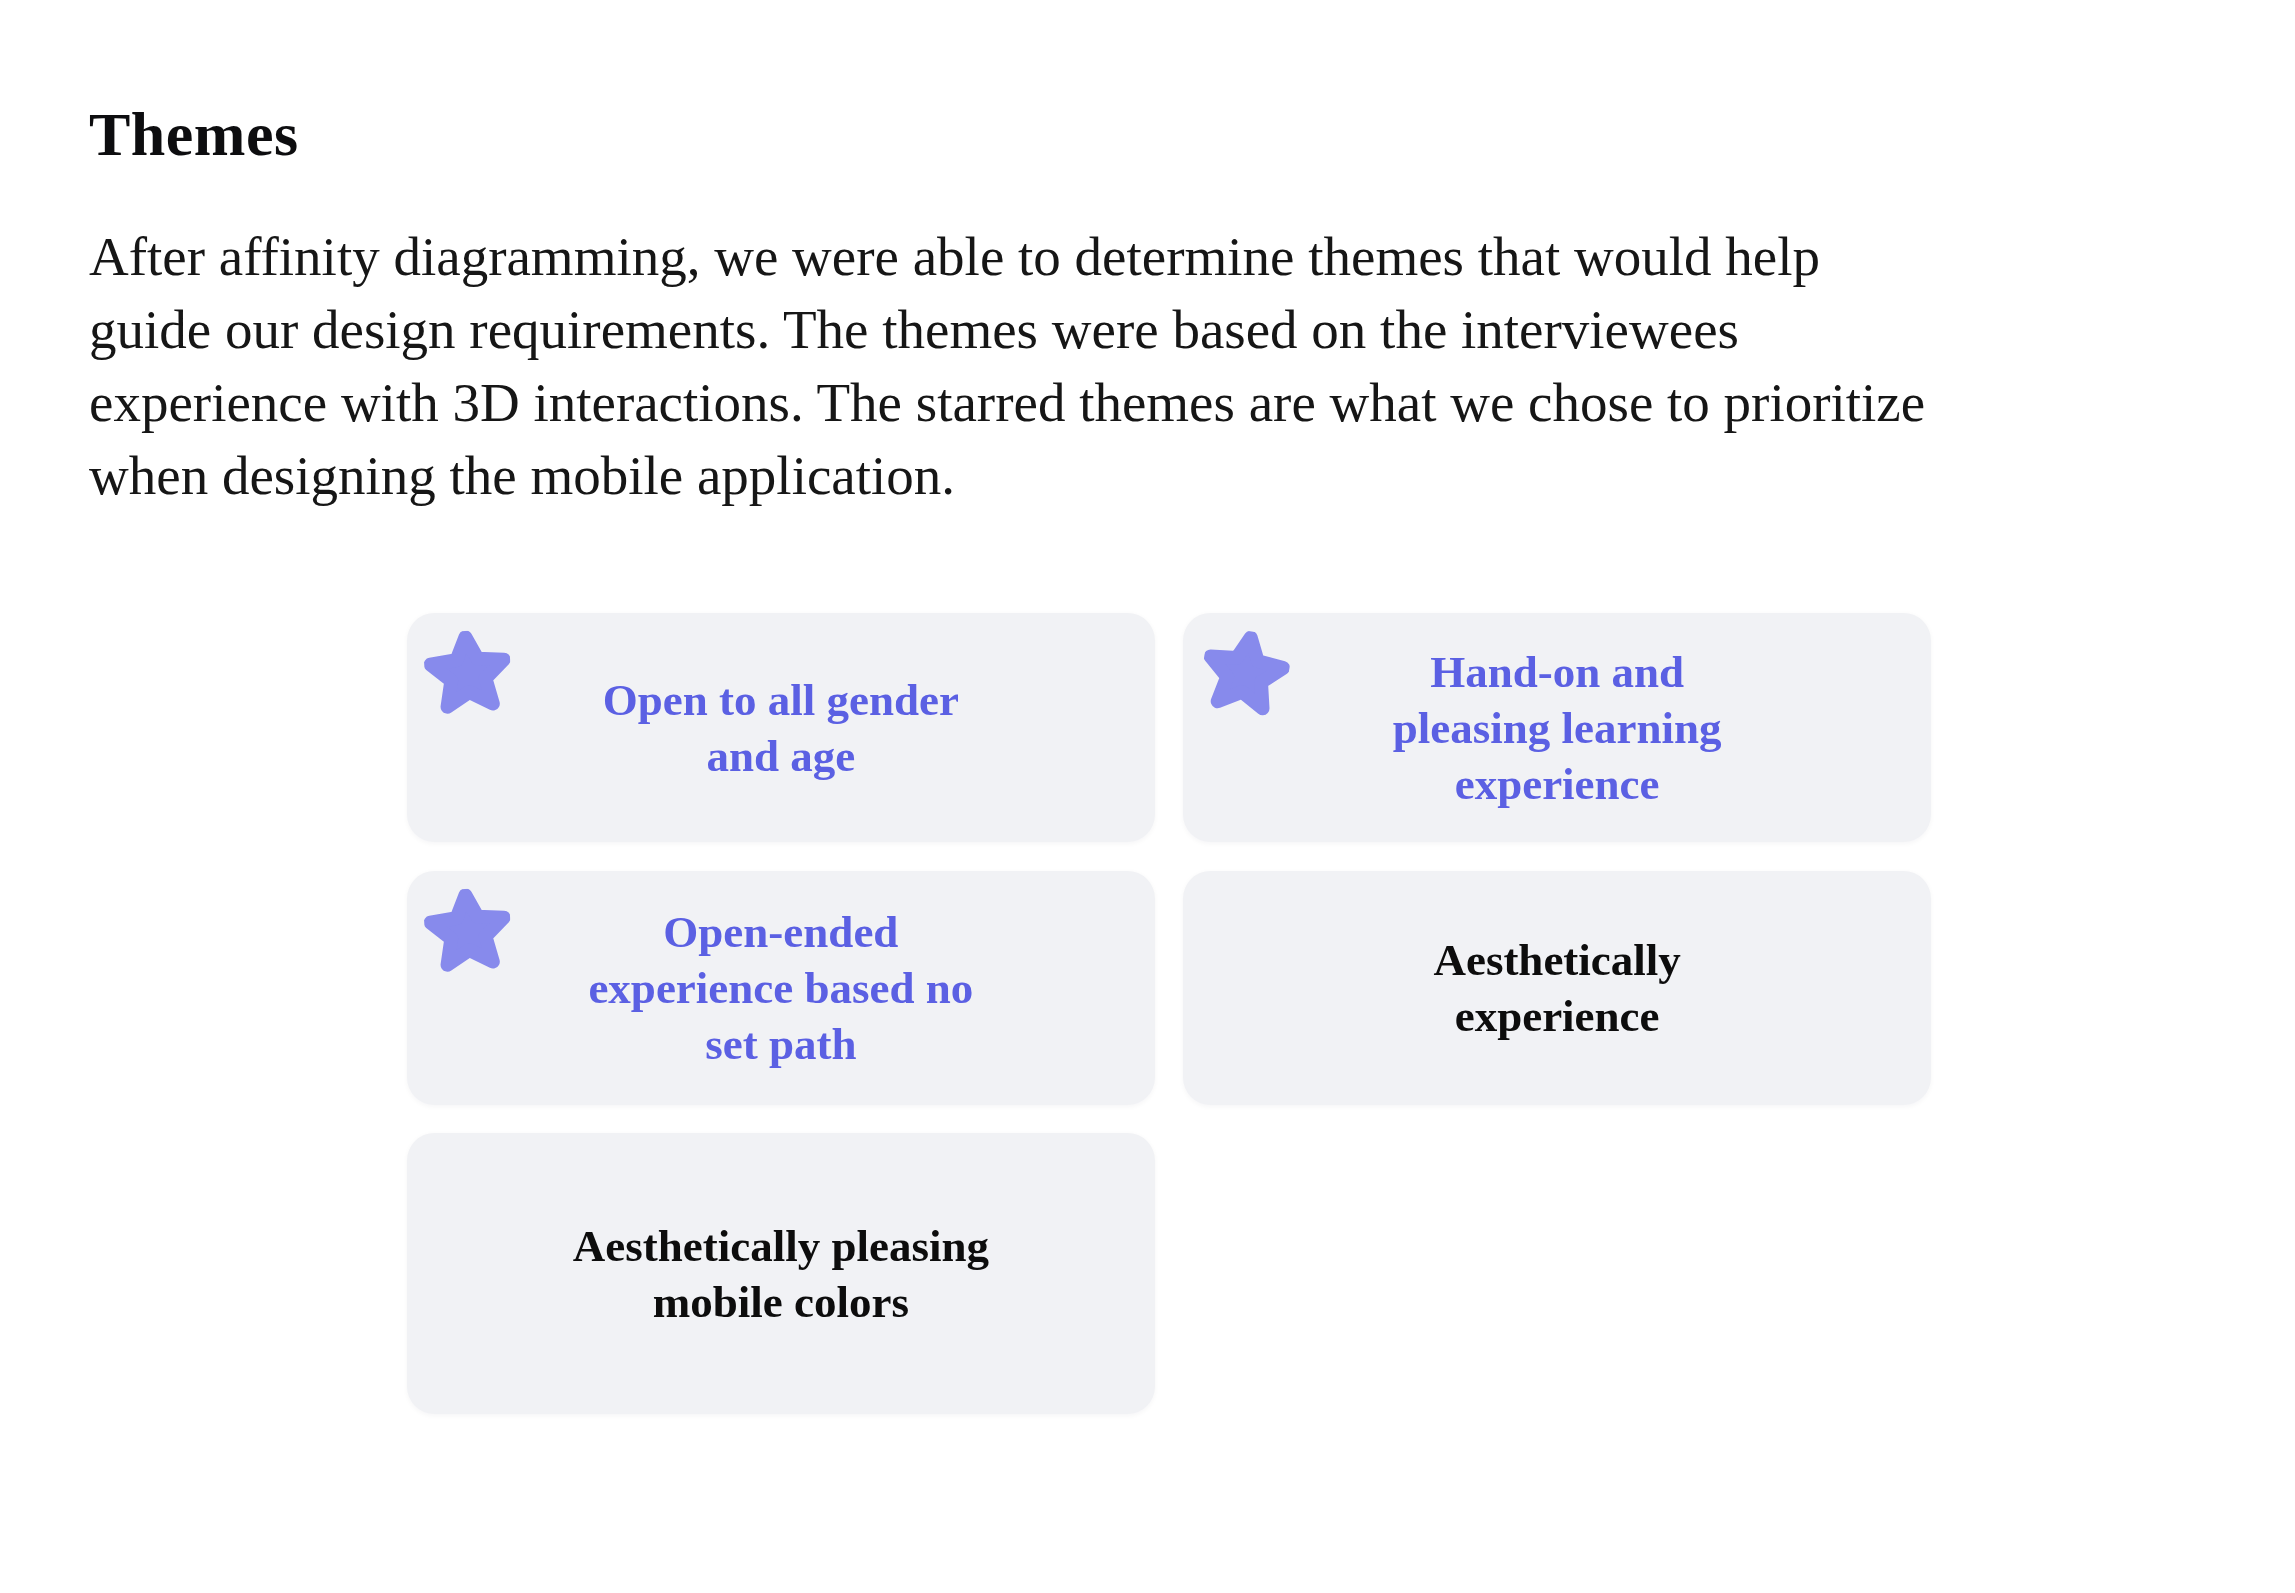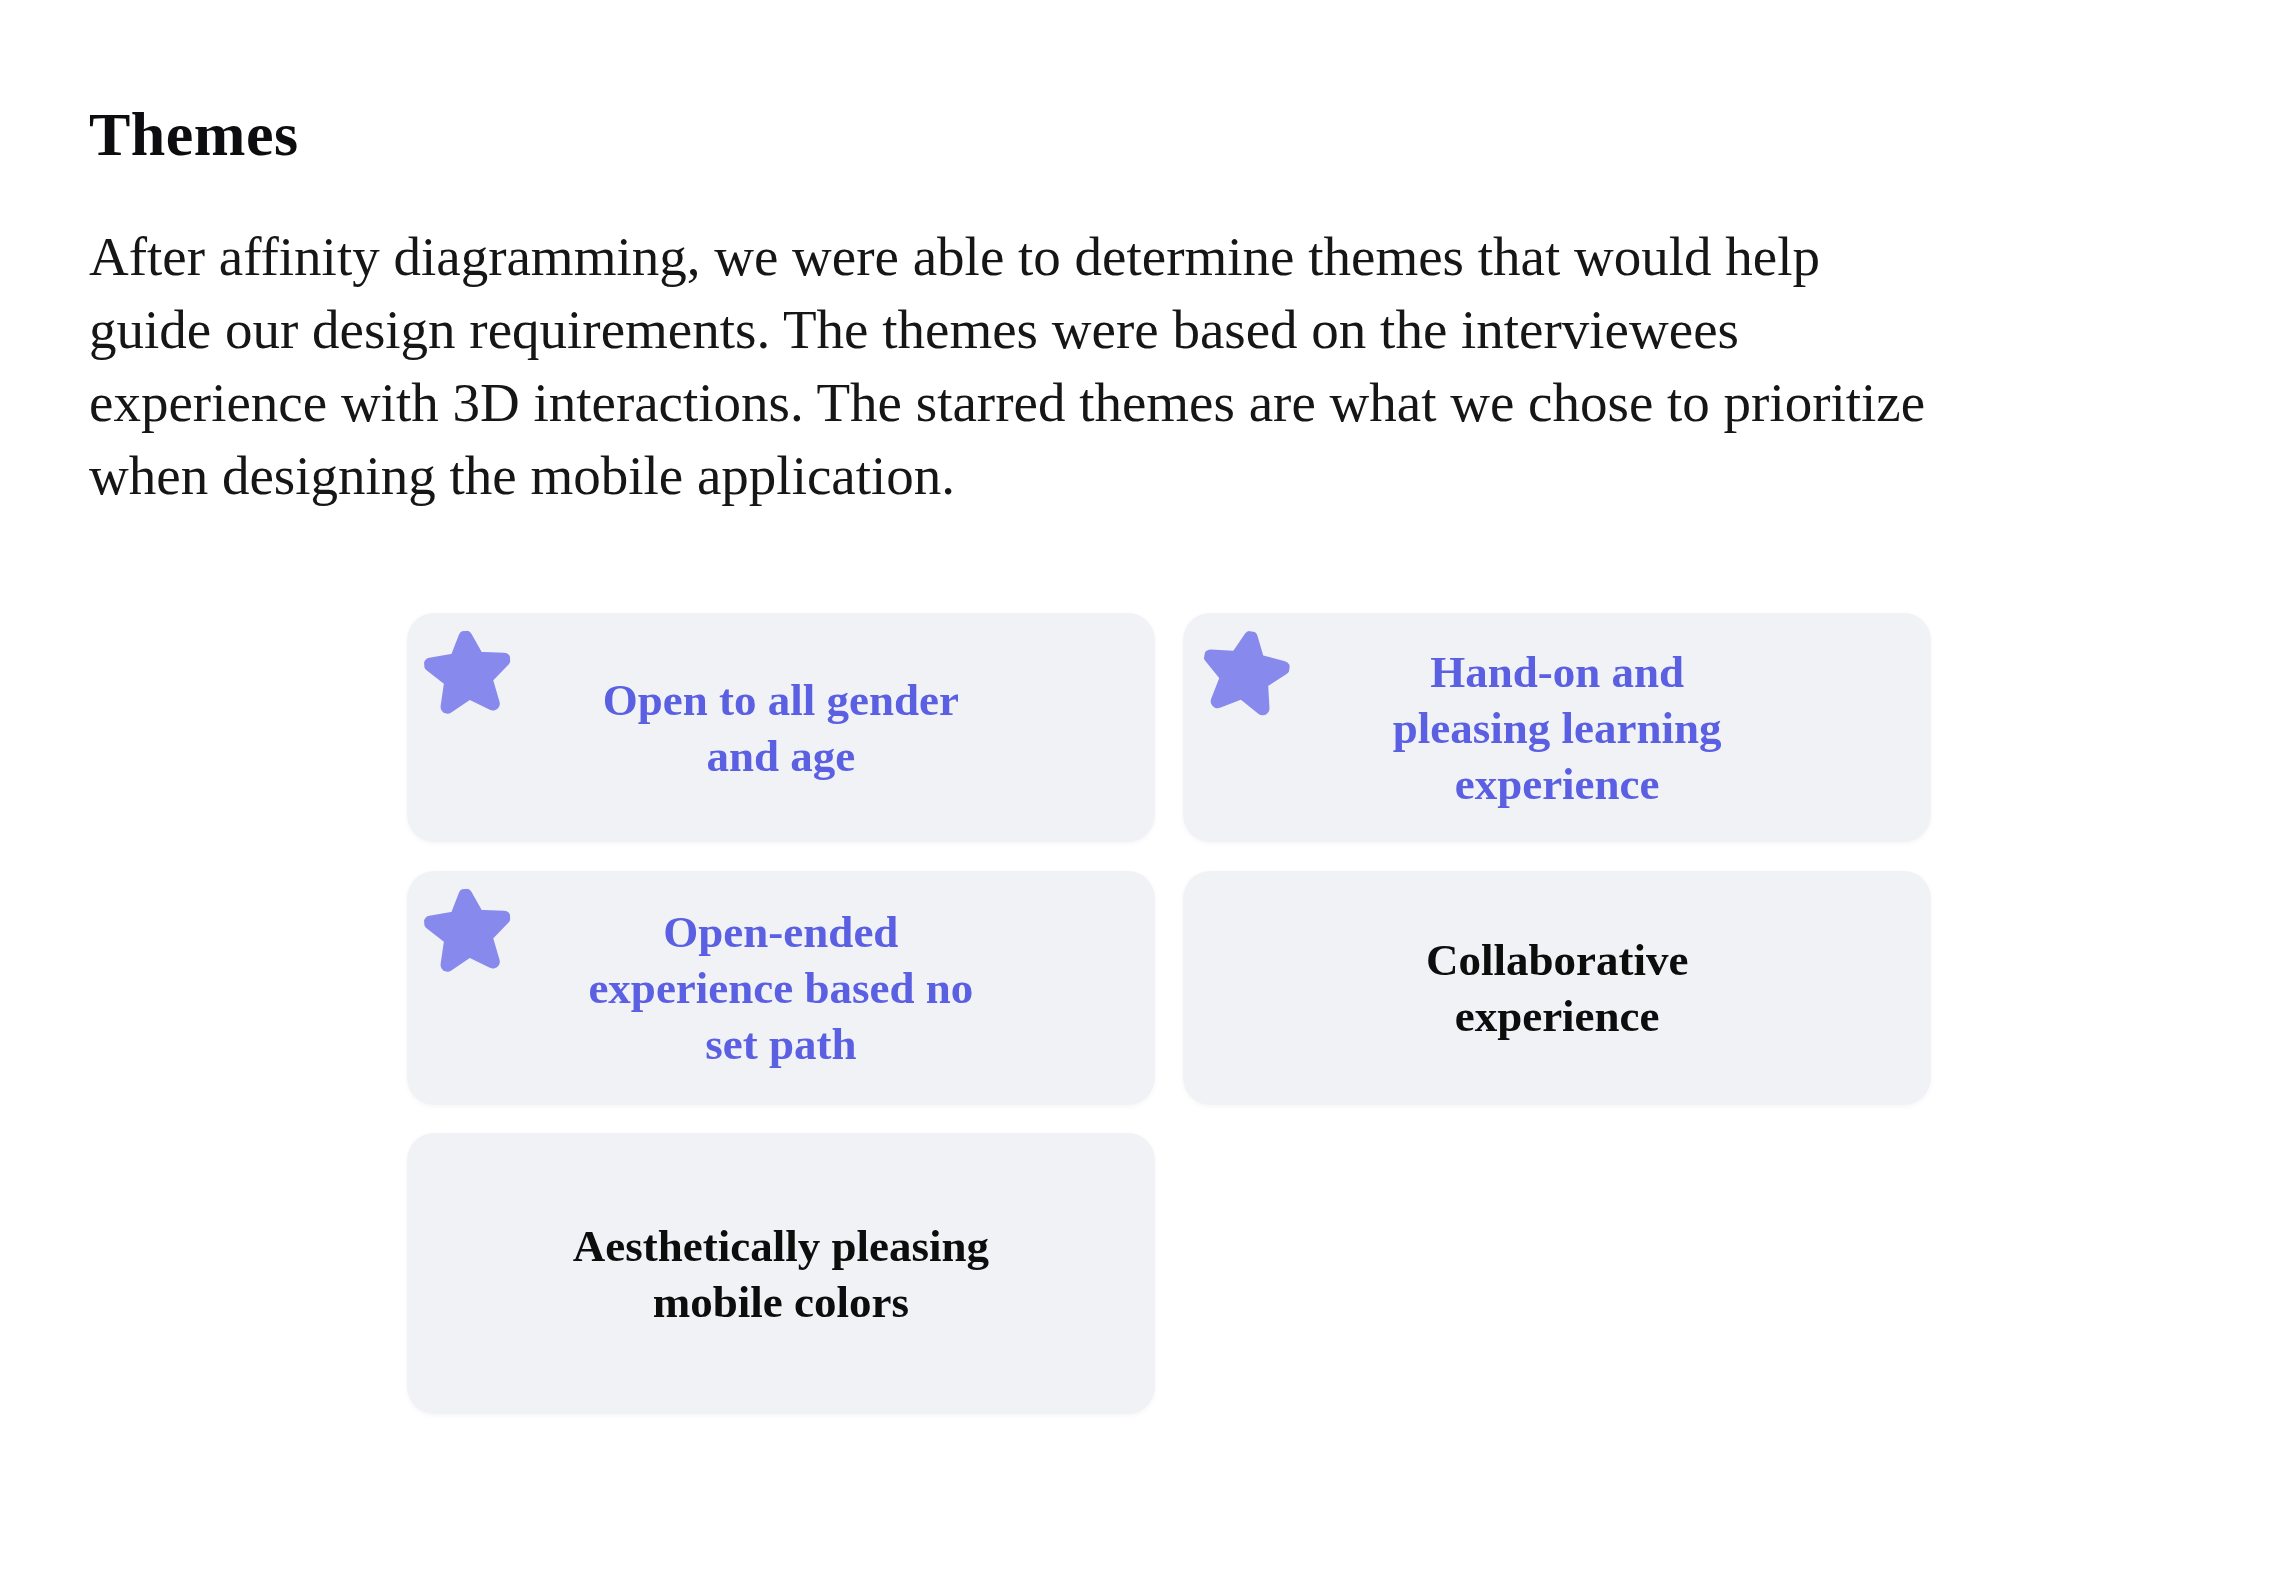--- a/index.html
+++ b/index.html
@@ -91,21 +91,21 @@
         <svg viewBox="0 0 100 100" aria-hidden="true">
           <polygon points="50,7 62.3,33 92.8,36.1 70,56.5 76.5,86.4 50,71 23.5,86.4 30,56.5 7.2,36.1 37.7,33" fill="#878aec" stroke="#878aec" stroke-width="16" stroke-linejoin="round"></polygon>
         </svg>
       </span>
       <div class="card-label">Open-ended
 experience based no
 set path</div>
     </div>
 
     <div class="card dark">
-      <div class="card-label">Collaborative
+      <div class="card-label">Aesthetically
 experience</div>
     </div>
 
     <div class="card dark">
       <div class="card-label">Aesthetically pleasing
 mobile colors</div>
     </div>
 
 
   </div>

